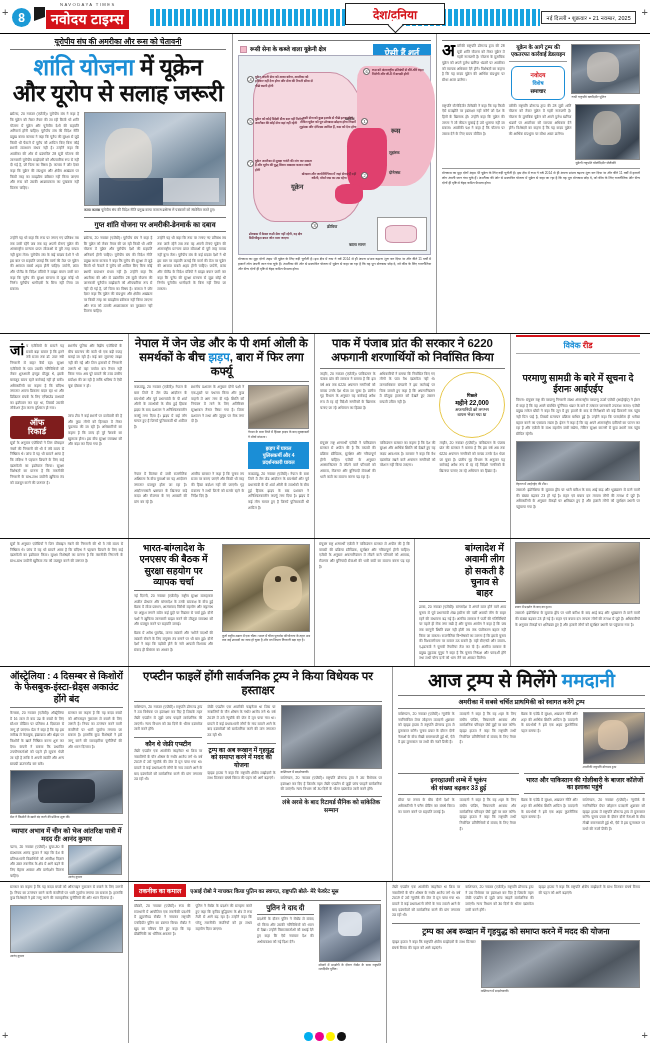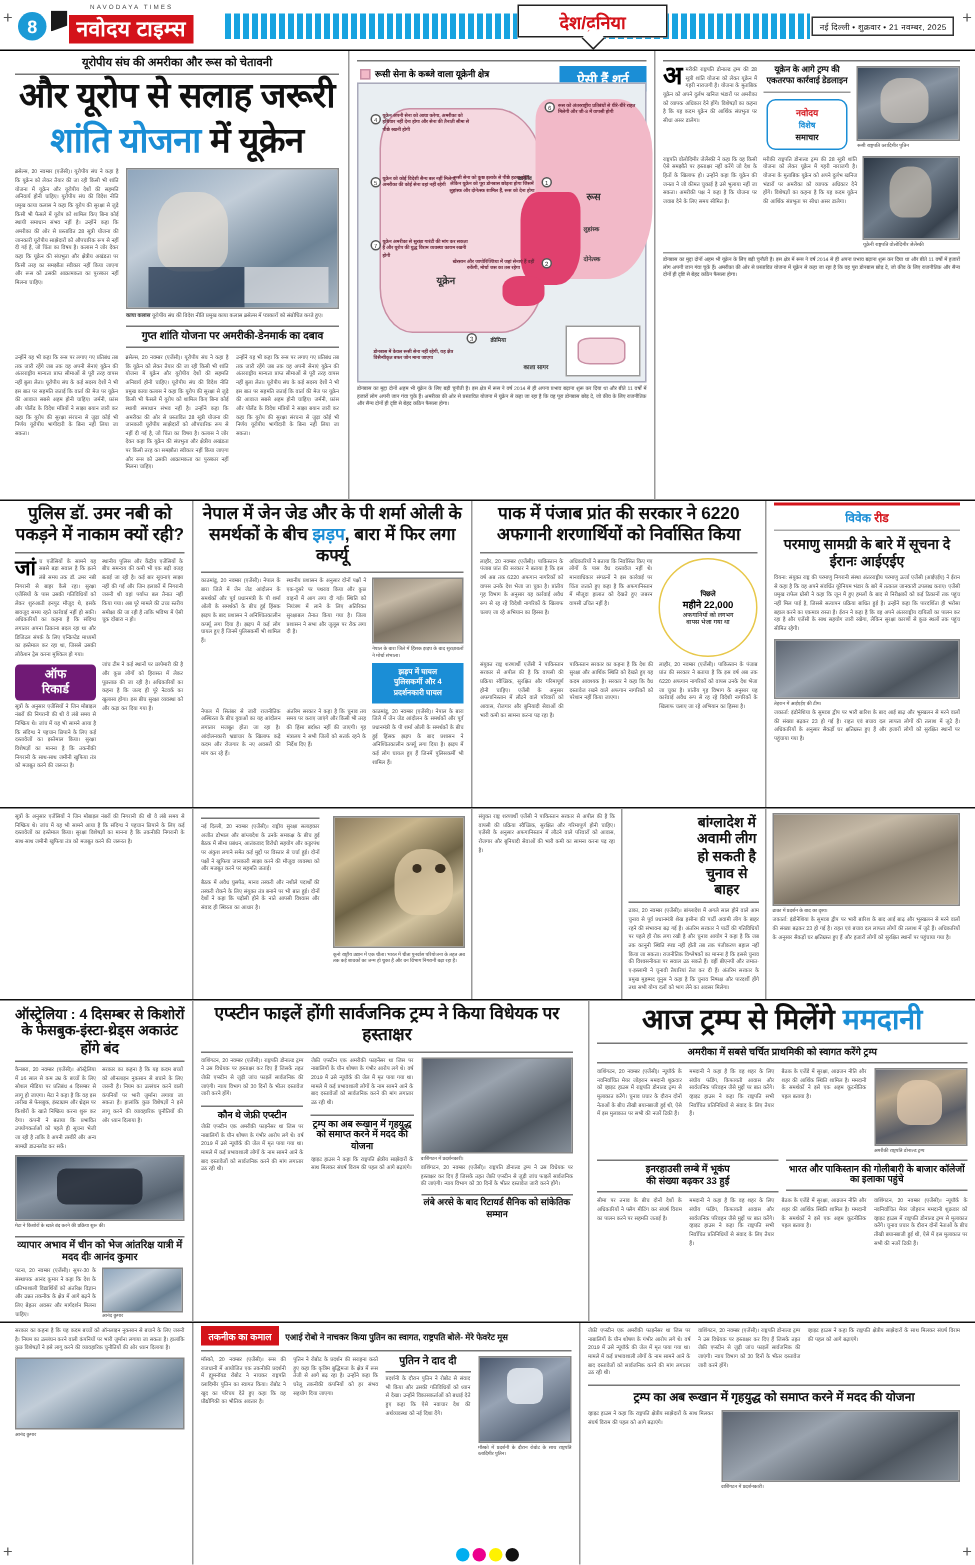--- a/index.html
+++ b/index.html
@@ -82,21 +82,21 @@
   .map-rus { position:absolute; background:#f2b9c8; }
   .map-occ { position:absolute; background:#e0406e; }
   .map-lbl { position:absolute; font-size:4.4px; font-weight:bold; color:#333; }
   .map-note { position:absolute; font-size:3.2px; color:#6a2b3c; line-height:1.35; text-align:center; font-weight:bold; }
   .num-circ { position:absolute; width:7px; height:7px; border-radius:50%; border:.7px solid #555;
      background:#fff; font-size:4px; display:flex; align-items:center; justify-content:center; color:#333; }
   .cond-head { background:#1b8ed6; color:#fff; font-size:9px; font-weight:bold; text-align:center; padding:2px 0; }
   .legend-row { display:flex; align-items:center; gap:3px; font-size:6px; font-weight:bold; }
   .legend-sq { width:7px; height:7px; background:#f2b9c8; border:.6px solid #c98fa5; }
   .offrecord {
-    background:#701a75; color:#fff; font-size:8px; font-weight:bold; text-align:center;
+    background:#7f1d1d; color:#fff; font-size:8px; font-weight:bold; text-align:center;
     border-radius:3px; padding:2px 4px; line-height:1.2;
   }
   .vivek-head { border-top:2px solid #d4131a; border-bottom:.7px solid #aaa; font-size:8px; font-weight:bold; padding:2px 0 3px 0; }
   .tech-tag { background:#d4131a; color:#fff; font-size:6.2px; font-weight:bold; padding:2px 5px; display:inline-block; }
   .colorbar { position:absolute; bottom:2px; left:50%; transform:translateX(-50%); display:flex; gap:2px; }
   .colorbar i { display:block; width:9px; height:9px; border-radius:50%; }
   .bottom-marks { position:absolute; bottom:0; left:0; right:0; height:14px; }
 </style>
 </head>
 <body>
@@ -116,26 +116,26 @@
     <div class="bars bars-r"></div>
     <div class="section-tab">
       <span>देश/दुनिया</span>
     </div>
     <div class="dateline">नई दिल्ली • शुक्रवार • 21 नवम्बर, 2025</div>
   </div>
 
   <div style="display:flex; height:300px; border-bottom:1.6px solid #111;">
 
     <div style="width:232px; padding:3px 6px 0 10px;">
-      <div class="kicker" style="font-size:7.6px; border-bottom:.7px solid #777; padding-bottom:2px;">यूरोपीय संघ की अमरीका और रूस को चेतावनी</div>
-      <div class="hl hl-xl" style="letter-spacing:-.3px;">और यूरोप से सलाह जरूरी</div>
+      <div class="kicker" style="font-size:7.6px; border-bottom:.7px solid #777; padding-bottom:2px;text-decoration:underline;">यूरोपीय संघ की अमरीका और रूस को चेतावनी</div>
       <div class="hl hl-xl" style="margin-top:4px; letter-spacing:-.3px;">
         <span class="blue">शांति योजना</span>
         <span>में यूक्रेन</span>
       </div>
+      <div class="hl hl-xl" style="letter-spacing:-.3px;">और यूरोप से सलाह जरूरी</div>
 
       <div style="display:flex; gap:5px; margin-top:6px;">
         <div style="width:69px;">
           <div class="body-txt">ब्रसेल्स, 20 नवम्बर (एजेंसी)। यूरोपीय संघ ने कहा है कि यूक्रेन को लेकर तैयार की जा रही किसी भी शांति योजना में यूक्रेन और यूरोपीय देशों की सहमति अनिवार्य होनी चाहिए। यूरोपीय संघ की विदेश नीति प्रमुख काया कलास ने कहा कि यूरोप की सुरक्षा से जुड़े किसी भी फैसले में यूरोप को शामिल किए बिना कोई स्थायी समाधान संभव नहीं है। उन्होंने कहा कि अमरीका की ओर से प्रस्तावित 28 सूत्री योजना की जानकारी यूरोपीय साझेदारों को औपचारिक रूप से नहीं दी गई है, जो चिंता का विषय है। कलास ने जोर देकर कहा कि यूक्रेन की संप्रभुता और क्षेत्रीय अखंडता पर किसी तरह का समझौता स्वीकार नहीं किया जाएगा और रूस को उसकी आक्रामकता का पुरस्कार नहीं मिलना चाहिए।</div>
         </div>
         <div style="width:142px;">
           <div class="photo p1" style="height:94px; border:.7px solid #888;">
             <div style="position:absolute;left:14%;top:16%;width:34%;height:58%;background:rgba(240,228,212,.55);border-radius:40% 40% 28% 28%;"></div>
             <div style="position:absolute;left:10%;bottom:0;width:46%;height:30%;background:rgba(40,58,82,.75);"></div>
             <div style="position:absolute;right:4%;bottom:4%;width:40%;height:26%;background:rgba(225,225,228,.7);"></div>
@@ -247,21 +247,20 @@
           <div class="cap" style="font-size:3.3px;margin-top:1px;">यूक्रेनी राष्ट्रपति वोलोदिमीर जेलेंस्की</div>
         </div>
       </div>
       <div class="cap" style="margin-top:3px;border-top:.6px solid #999;padding-top:2px;font-size:3.4px;">डोनबास का मुद्दा दोनों अहम भी यूक्रेन के लिए बड़ी चुनौती है। इस क्षेत्र में रूस ने वर्ष 2014 से ही अपना प्रभाव बढ़ाना शुरू कर दिया था और बीते 11 वर्षों में हजारों लोग अपनी जान गंवा चुके हैं। अमरीका की ओर से प्रस्तावित योजना में यूक्रेन से कहा जा रहा है कि वह पूरा डोनबास छोड़ दे, जो कीव के लिए राजनीतिक और सैन्य दोनों ही दृष्टि से बेहद कठिन फैसला होगा।</div>
     </div>
   </div>
 
   <div style="display:flex; height:205px; border-bottom:1.6px solid #111;">
 
     <div style="width:128px; padding:3px 5px 0 10px;">
-      <div class="hl hl-md" style="line-height:1.2;">पुलिस डॉ. उमर नबी को पकड़ने में नाकाम क्यों रही?</div>
       <div style="border-top:.7px solid #777;margin-top:3px;"></div>
       <div style="display:flex;gap:4px;margin-top:3px;">
         <div style="width:54px;">
           <div style="float:left;font-size:14px;font-weight:bold;line-height:.9;margin-right:2px;">जां</div>
           <div class="body-txt">च एजेंसियों के सामने यह सबसे बड़ा सवाल है कि इतने लंबे समय तक डॉ. उमर नबी निगरानी से बाहर कैसे रहा। सुरक्षा एजेंसियों के पास उसकी गतिविधियों को लेकर शुरुआती इनपुट मौजूद थे, इसके बावजूद समय रहते कार्रवाई नहीं हो सकी। अधिकारियों का कहना है कि संदिग्ध लगातार अपना ठिकाना बदल रहा था और डिजिटल संपर्क के लिए एन्क्रिप्टेड माध्यमों का इस्तेमाल कर रहा था, जिससे उसकी लोकेशन ट्रेस करना मुश्किल हो गया।</div>
         </div>
         <div style="width:54px;">
           <div class="body-txt">स्थानीय पुलिस और केंद्रीय एजेंसियों के बीच समन्वय की कमी भी एक बड़ी वजह बताई जा रही है। कई बार सूचनाएं साझा नहीं की गईं और जिन इलाकों में निगरानी जरूरी थी वहां पर्याप्त बल तैनात नहीं किया गया। अब पूरे मामले की उच्च स्तरीय समीक्षा की जा रही है ताकि भविष्य में ऐसी चूक दोबारा न हो।</div>
         </div>
       </div>
@@ -324,34 +323,35 @@
         <div style="width:56px;" class="body-txt">पाकिस्तान सरकार का कहना है कि देश की सुरक्षा और आर्थिक स्थिति को देखते हुए यह कदम आवश्यक है। सरकार ने कहा कि वैध दस्तावेज रखने वाले अफगान नागरिकों को परेशान नहीं किया जाएगा।</div>
         <div style="width:66px;" class="body-txt">लाहौर, 20 नवम्बर (एजेंसी)। पाकिस्तान के पंजाब प्रांत की सरकार ने बताया है कि इस वर्ष अब तक 6220 अफगान नागरिकों को वापस उनके देश भेजा जा चुका है। प्रांतीय गृह विभाग के अनुसार यह कार्रवाई अवैध रूप से रह रहे विदेशी नागरिकों के खिलाफ चलाए जा रहे अभियान का हिस्सा है।</div>
       </div>
     </div>
 
     <div style="width:140px; padding:1px 10px 0 5px;" class="col-rule">
       <div class="vivek-head" style="text-align:center;">
         <span class="blue">विवेक</span>
         <span class="red">रीड</span>
       </div>
-      <div class="hl hl-sm" style="margin-top:3px;line-height:1.22;">परमाणु सामग्री के बारे में सूचना दे ईरानः आईएईए</div>
+      <div class="hl hl-sm" style="margin-top:18px;line-height:1.22;">परमाणु सामग्री के बारे में सूचना दे ईरानः आईएईए</div>
       <div class="body-txt" style="margin-top:3px;">वियना: संयुक्त राष्ट्र की परमाणु निगरानी संस्था अंतरराष्ट्रीय परमाणु ऊर्जा एजेंसी (आईएईए) ने ईरान से कहा है कि वह अपने संवर्धित यूरेनियम भंडार के बारे में तत्काल जानकारी उपलब्ध कराए। एजेंसी प्रमुख राफेल ग्रोसी ने कहा कि जून में हुए हमलों के बाद से निरीक्षकों को कई ठिकानों तक पहुंच नहीं मिल पाई है, जिससे सत्यापन प्रक्रिया बाधित हुई है। उन्होंने कहा कि पारदर्शिता ही भरोसा बहाल करने का एकमात्र रास्ता है। ईरान ने कहा है कि वह अपने अंतरराष्ट्रीय दायित्वों का पालन कर रहा है और एजेंसी के साथ सहयोग जारी रखेगा, लेकिन सुरक्षा कारणों से कुछ स्थलों तक पहुंच सीमित रहेगी।</div>
       <div class="photo crowd" style="height:40px;border:.7px solid #888;margin-top:3px;"></div>
       <div class="cap" style="font-size:3.2px;margin-top:1px;">तेहरान में आईएईए की टीम।</div>
       <div class="body-txt" style="margin-top:2px;">जकार्ता: इंडोनेशिया के सुमात्रा द्वीप पर भारी बारिश के बाद आई बाढ़ और भूस्खलन से मरने वालों की संख्या बढ़कर 23 हो गई है। राहत एवं बचाव दल लापता लोगों की तलाश में जुटे हैं। अधिकारियों के अनुसार सैकड़ों घर क्षतिग्रस्त हुए हैं और हजारों लोगों को सुरक्षित स्थानों पर पहुंचाया गया है।</div>
     </div>
   </div>
 
   <div style="display:flex; height:128px; border-bottom:1.6px solid #111;">
     <div style="width:128px;padding:3px 5px 0 10px;">
       <div class="body-txt">सूत्रों के अनुसार एजेंसियों ने जिन मोबाइल नंबरों की निगरानी की थी वे लंबे समय से निष्क्रिय थे। जांच में यह भी सामने आया है कि संदिग्ध ने पहचान छिपाने के लिए कई दस्तावेजों का इस्तेमाल किया। सुरक्षा विशेषज्ञों का मानना है कि तकनीकी निगरानी के साथ-साथ जमीनी खुफिया तंत्र को मजबूत करने की जरूरत है।</div>
     </div>
 
     <div style="width:90px;padding:3px 5px 0 5px;" class="col-rule">
+      <div class="hl hl-sm" style="line-height:1.2;">भारत-बांग्लादेश के एनएसए की बैठक में सुरक्षा सहयोग पर व्यापक चर्चा</div>
       <div style="border-top:.7px solid #777;margin-top:3px;"></div>
       <div class="body-txt" style="margin-top:3px;">नई दिल्ली, 20 नवम्बर (एजेंसी)। राष्ट्रीय सुरक्षा सलाहकार अजीत डोभाल और बांग्लादेश के उनके समकक्ष के बीच हुई बैठक में सीमा प्रबंधन, आतंकवाद विरोधी सहयोग और कट्टरपंथ पर अंकुश लगाने समेत कई मुद्दों पर विस्तार से चर्चा हुई। दोनों पक्षों ने खुफिया जानकारी साझा करने की मौजूदा व्यवस्था को और मजबूत करने पर सहमति जताई।</div>
       <div class="body-txt" style="margin-top:3px;">बैठक में अवैध घुसपैठ, मानव तस्करी और नशीले पदार्थों की तस्करी रोकने के लिए संयुक्त तंत्र बनाने पर भी बात हुई। दोनों देशों ने कहा कि पड़ोसी होने के नाते आपसी विश्वास और संवाद ही स्थिरता का आधार है।</div>
     </div>
 
     <div style="width:96px;padding:5px 4px 0 4px;">
       <div class="photo cheetah" style="height:88px;border:.7px solid #888;">
         <div style="position:absolute;right:8%;top:24%;width:46%;height:52%;background:rgba(226,206,168,.75);border-radius:46% 46% 36% 36%;"></div>
         <div style="position:absolute;right:14%;top:36%;width:8%;height:7%;background:#3a2f20;border-radius:50%;"></div>
         <div style="position:absolute;right:32%;top:36%;width:8%;height:7%;background:#3a2f20;border-radius:50%;"></div>

